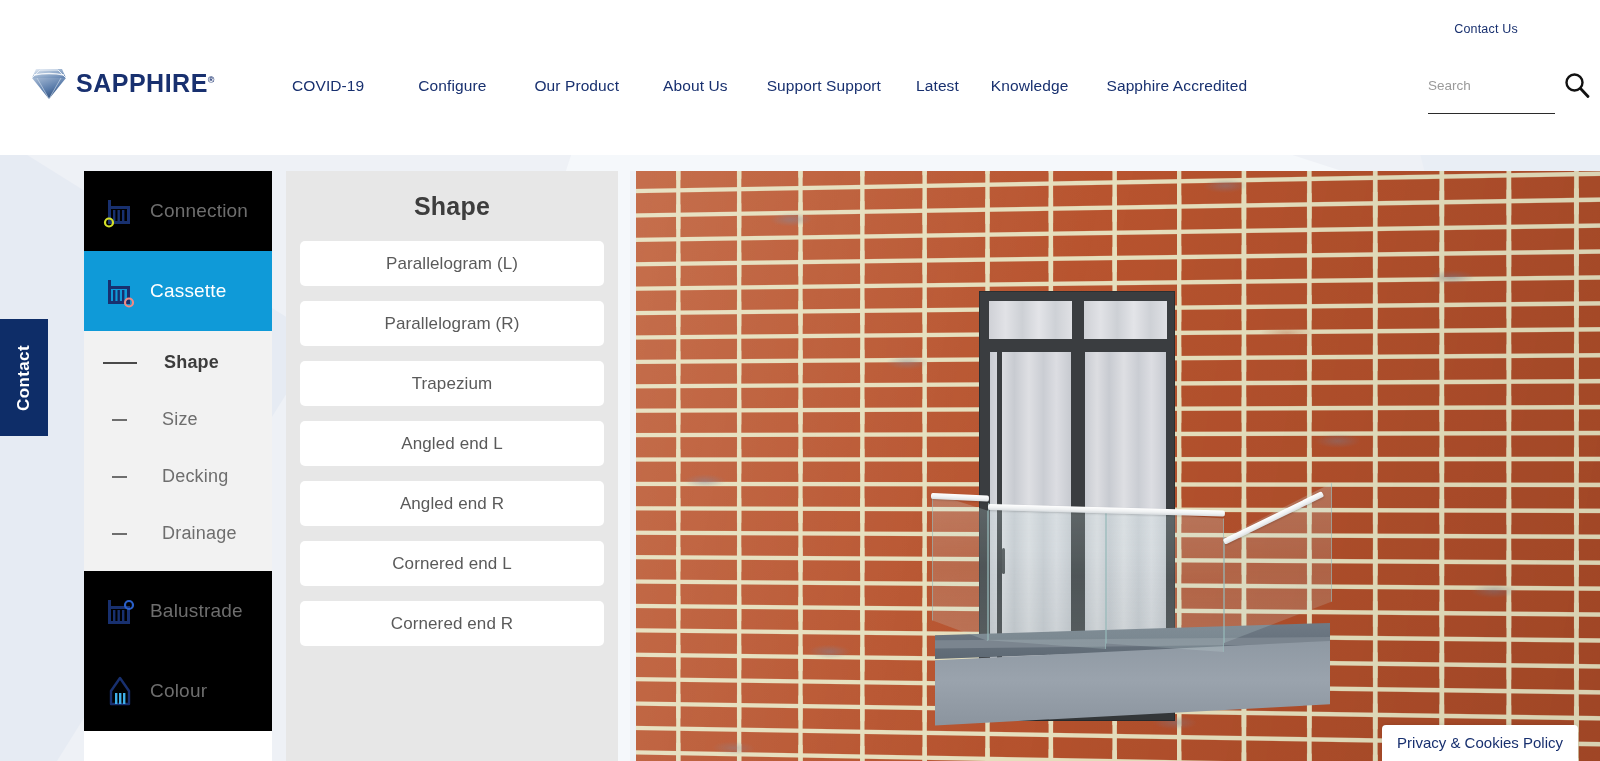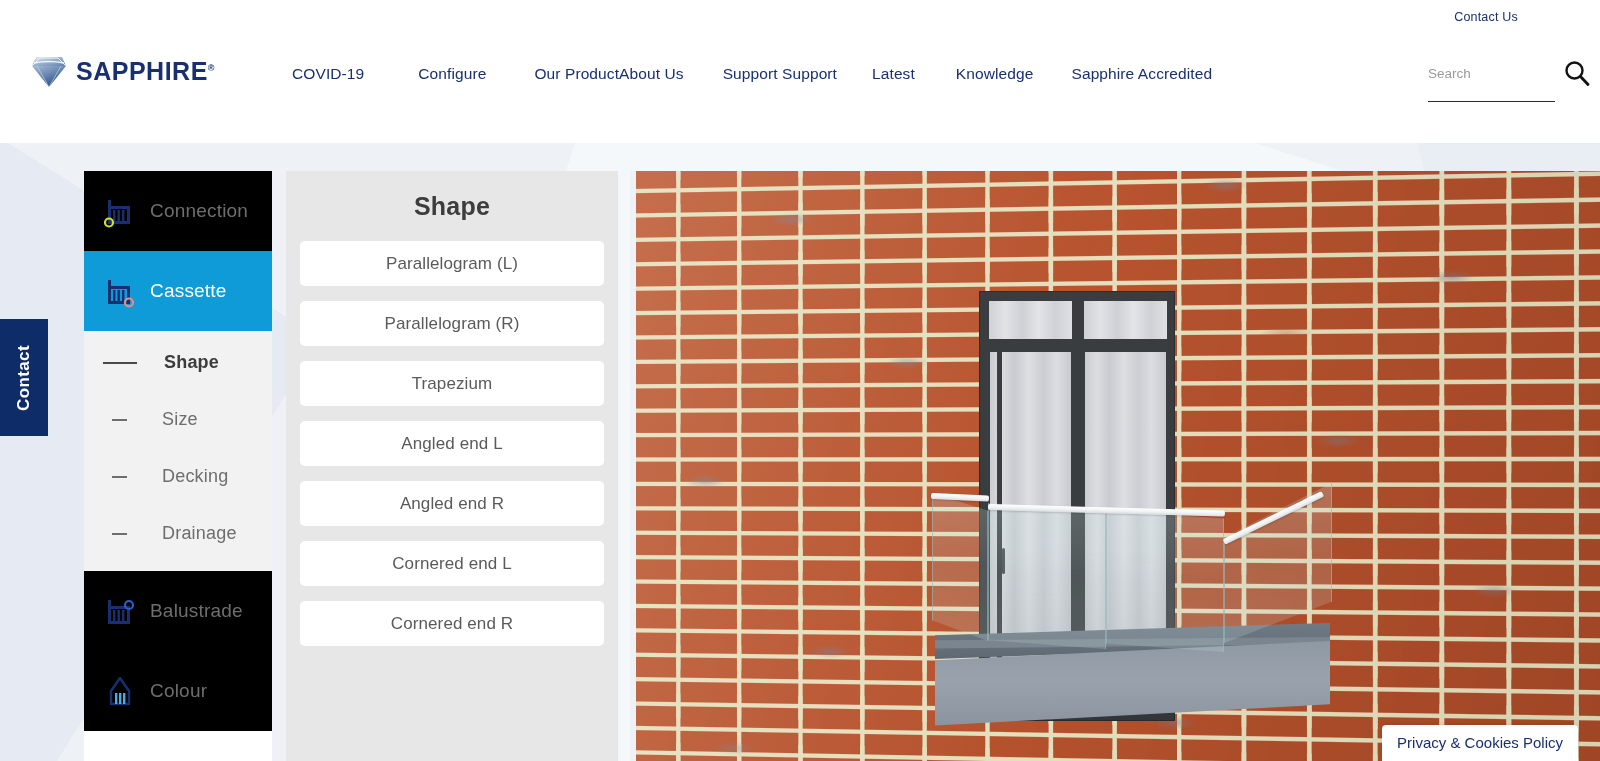--- a/index.html
+++ b/index.html
@@ -9,21 +9,21 @@
     width: 1600px; height: 761px;
     overflow: hidden;
     font-family: "Liberation Sans", sans-serif;
     background: #ffffff;
   }
 
   .page { position: relative; width: 1600px; height: 761px; overflow: hidden; }
 
   
   .header {
-    position: absolute; top: 0; left: 0;
+    position: absolute; top: 12px; left: 0;
     width: 1600px; height: 143px;
     background: #ffffff;
     z-index: 40;
   }
   .utility-bar {
     position: absolute; top: 10px; right: 82px;
     font-size: 12.5px; color: #18306f;
     letter-spacing: 0.2px;
   }
   .utility-bar a { color: #18306f; text-decoration: none; cursor: pointer; }
@@ -46,24 +46,24 @@
     display: flex; align-items: center;
   }
   .mainnav a {
     color: #18306f; text-decoration: none;
     font-size: 15.5px; letter-spacing: 0.1px;
     white-space: nowrap; cursor: pointer;
     padding: 3px 0;
   }
   .nav-gap-1 { margin-right: 54px; }
   .nav-gap-2 { margin-right: 48px; }
-  .nav-gap-3 { }
+  .nav-gap-3 { margin-right: 44px; }
   .nav-gap-4 { margin-right: 39px; }
   .nav-gap-5 { margin-right: 35px; }
-  .nav-gap-6 { margin-right: 41px; }
+  .nav-gap-6 { margin-right: 32px; }
   .nav-gap-7 { margin-right: 38px; }
 
   .searchbox {
     position: absolute; right: 45px; top: 60px;
     width: 127px; height: 42px;
     border-bottom: 1.6px solid #2b2b2b;
   }
   .searchbox input {
     border: 0; outline: 0; background: transparent;
     width: 100%; height: 26px;

